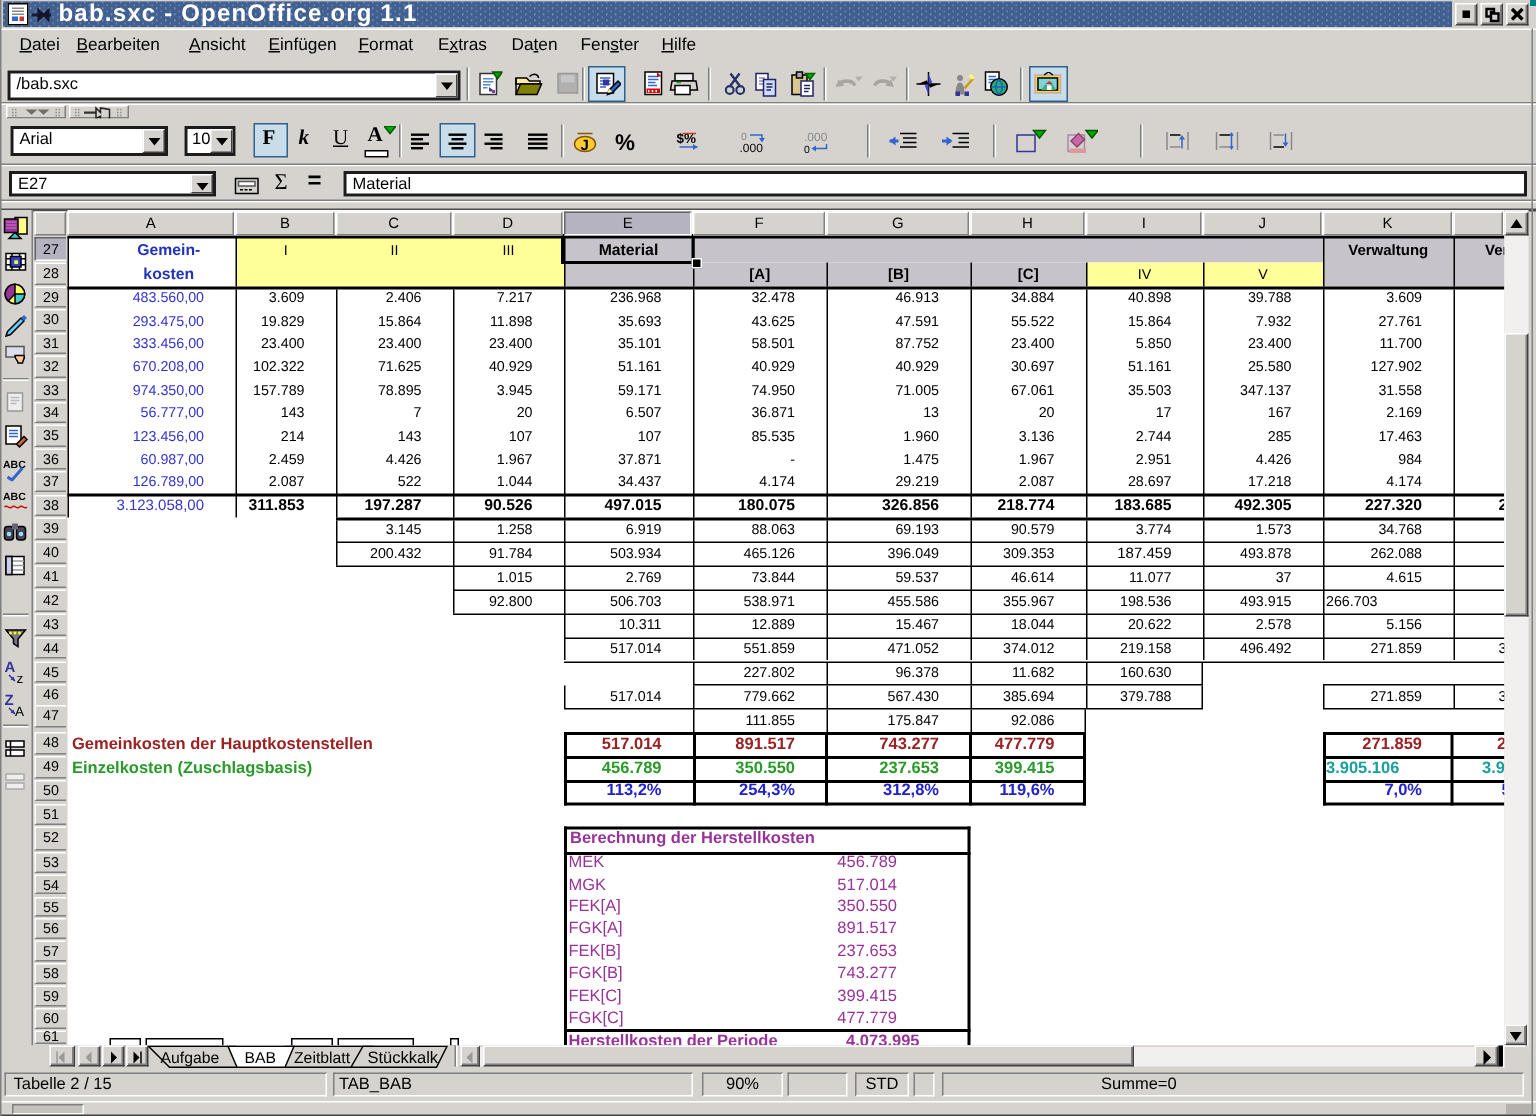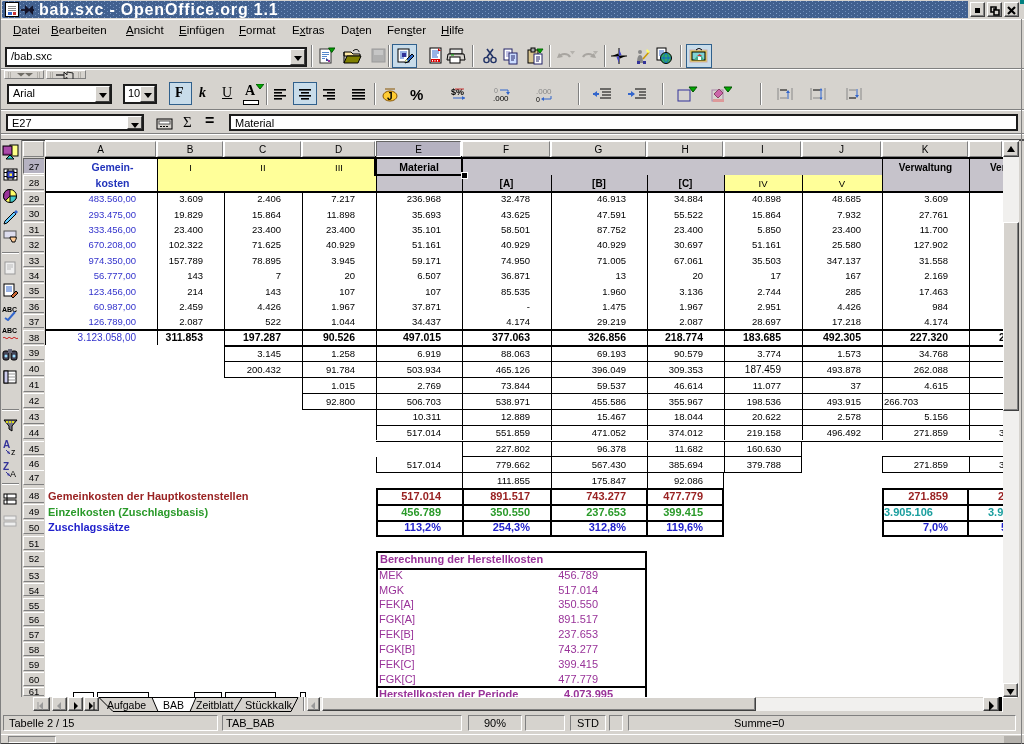--- a/index.html
+++ b/index.html
@@ -423,21 +423,21 @@
 <div class="t n" style="left:649.0px;top:315.3px;width:54.0px;text-align:right;font-size:9.5px">2.087</div>
 <div class="t n" style="left:726.0px;top:192.2px;width:55.0px;text-align:right;font-size:9.5px">40.898</div>
 <div class="t n" style="left:726.0px;top:207.6px;width:55.0px;text-align:right;font-size:9.5px">15.864</div>
 <div class="t n" style="left:726.0px;top:223.0px;width:55.0px;text-align:right;font-size:9.5px">5.850</div>
 <div class="t n" style="left:726.0px;top:238.4px;width:55.0px;text-align:right;font-size:9.5px">51.161</div>
 <div class="t n" style="left:726.0px;top:253.8px;width:55.0px;text-align:right;font-size:9.5px">35.503</div>
 <div class="t n" style="left:726.0px;top:269.1px;width:55.0px;text-align:right;font-size:9.5px">17</div>
 <div class="t n" style="left:726.0px;top:284.5px;width:55.0px;text-align:right;font-size:9.5px">2.744</div>
 <div class="t n" style="left:726.0px;top:299.9px;width:55.0px;text-align:right;font-size:9.5px">2.951</div>
 <div class="t n" style="left:726.0px;top:315.3px;width:55.0px;text-align:right;font-size:9.5px">28.697</div>
-<div class="t n" style="left:804.0px;top:192.2px;width:57.0px;text-align:right;font-size:9.5px">48.685</div>
+<div class="t n" style="left:804.0px;top:192.2px;width:57.0px;text-align:right;font-size:9.5px">39.788</div>
 <div class="t n" style="left:804.0px;top:207.6px;width:57.0px;text-align:right;font-size:9.5px">7.932</div>
 <div class="t n" style="left:804.0px;top:223.0px;width:57.0px;text-align:right;font-size:9.5px">23.400</div>
 <div class="t n" style="left:804.0px;top:238.4px;width:57.0px;text-align:right;font-size:9.5px">25.580</div>
 <div class="t n" style="left:804.0px;top:253.8px;width:57.0px;text-align:right;font-size:9.5px">347.137</div>
 <div class="t n" style="left:804.0px;top:269.1px;width:57.0px;text-align:right;font-size:9.5px">167</div>
 <div class="t n" style="left:804.0px;top:284.5px;width:57.0px;text-align:right;font-size:9.5px">285</div>
 <div class="t n" style="left:804.0px;top:299.9px;width:57.0px;text-align:right;font-size:9.5px">4.426</div>
 <div class="t n" style="left:804.0px;top:315.3px;width:57.0px;text-align:right;font-size:9.5px">17.218</div>
 <div class="t n" style="left:884.0px;top:192.2px;width:64.0px;text-align:right;font-size:9.5px">3.609</div>
 <div class="t n" style="left:884.0px;top:207.6px;width:64.0px;text-align:right;font-size:9.5px">27.761</div>
@@ -446,21 +446,21 @@
 <div class="t n" style="left:884.0px;top:253.8px;width:64.0px;text-align:right;font-size:9.5px">31.558</div>
 <div class="t n" style="left:884.0px;top:269.1px;width:64.0px;text-align:right;font-size:9.5px">2.169</div>
 <div class="t n" style="left:884.0px;top:284.5px;width:64.0px;text-align:right;font-size:9.5px">17.463</div>
 <div class="t n" style="left:884.0px;top:299.9px;width:64.0px;text-align:right;font-size:9.5px">984</div>
 <div class="t n" style="left:884.0px;top:315.3px;width:64.0px;text-align:right;font-size:9.5px">4.174</div>
 <div class="t bl" style="left:47.0px;top:331.2px;width:89.0px;text-align:right;font-size:10px">3.123.058,00</div>
 <div class="t b" style="left:159.0px;top:331.2px;width:44.0px;text-align:right;font-size:10.5px">311.853</div>
 <div class="t b" style="left:226.0px;top:331.2px;width:55.0px;text-align:right;font-size:10.5px">197.287</div>
 <div class="t b" style="left:304.0px;top:331.2px;width:51.0px;text-align:right;font-size:10.5px">90.526</div>
 <div class="t b" style="left:378.0px;top:331.2px;width:63.0px;text-align:right;font-size:10.5px">497.015</div>
-<div class="t b" style="left:464.0px;top:331.2px;width:66.0px;text-align:right;font-size:10.5px">377.063</div>
+<div class="t b" style="left:464.0px;top:331.2px;width:66.0px;text-align:right;font-size:10.5px">180.075</div>
 <div class="t b" style="left:553.0px;top:331.2px;width:73.0px;text-align:right;font-size:10.5px">326.856</div>
 <div class="t b" style="left:649.0px;top:331.2px;width:54.0px;text-align:right;font-size:10.5px">218.774</div>
 <div class="t b" style="left:726.0px;top:331.2px;width:55.0px;text-align:right;font-size:10.5px">183.685</div>
 <div class="t b" style="left:804.0px;top:331.2px;width:57.0px;text-align:right;font-size:10.5px">492.305</div>
 <div class="t b" style="left:884.0px;top:331.2px;width:64.0px;text-align:right;font-size:10.5px">227.320</div>
 <div class="t b" style="left:999.0px;top:331.2px;width:40.0px;text-align:left;font-size:10.5px">242</div>
 <div class="t n" style="left:226.0px;top:347.1px;width:55.0px;text-align:right;font-size:9.5px">3.145</div>
 <div class="t n" style="left:304.0px;top:347.1px;width:51.0px;text-align:right;font-size:9.5px">1.258</div>
 <div class="t n" style="left:378.0px;top:347.1px;width:63.0px;text-align:right;font-size:9.5px">6.919</div>
 <div class="t n" style="left:464.0px;top:347.1px;width:66.0px;text-align:right;font-size:9.5px">88.063</div>
@@ -518,21 +518,20 @@
 <div class="t n" style="left:649.0px;top:458.0px;width:54.0px;text-align:right;font-size:9.5px">385.694</div>
 <div class="t n" style="left:726.0px;top:458.0px;width:55.0px;text-align:right;font-size:9.5px">379.788</div>
 <div class="t n" style="left:884.0px;top:458.0px;width:64.0px;text-align:right;font-size:9.5px">271.859</div>
 <div class="t n" style="left:464.0px;top:473.8px;width:66.0px;text-align:right;font-size:9.5px">111.855</div>
 <div class="t n" style="left:553.0px;top:473.8px;width:73.0px;text-align:right;font-size:9.5px">175.847</div>
 <div class="t n" style="left:649.0px;top:473.8px;width:54.0px;text-align:right;font-size:9.5px">92.086</div>
 <div class="t n" style="left:999.0px;top:426.3px;width:20.0px;text-align:left;font-size:9.5px">3</div>
 <div class="t n" style="left:999.0px;top:458.0px;width:20.0px;text-align:left;font-size:9.5px">3</div>
 <div class="t b gr" style="left:48.0px;top:505.5px;width:330.0px;text-align:left;font-size:11px">Einzelkosten (Zuschlagsbasis)</div>
 <div class="t b dr" style="left:48.0px;top:489.6px;width:330.0px;text-align:left;font-size:11px">Gemeinkosten der Hauptkostenstellen</div>
-<div class="t b bu" style="left:48.0px;top:521.3px;width:330.0px;text-align:left;font-size:11px">Zuschlagssätze</div>
 <div class="t b dr" style="left:378.0px;top:489.6px;width:63.0px;text-align:right;font-size:11px">517.014</div>
 <div class="t b dr" style="left:464.0px;top:489.6px;width:66.0px;text-align:right;font-size:11px">891.517</div>
 <div class="t b dr" style="left:553.0px;top:489.6px;width:73.0px;text-align:right;font-size:11px">743.277</div>
 <div class="t b dr" style="left:649.0px;top:489.6px;width:54.0px;text-align:right;font-size:11px">477.779</div>
 <div class="t b dr" style="left:884.0px;top:489.6px;width:64.0px;text-align:right;font-size:11px">271.859</div>
 <div class="t b dr" style="left:998.0px;top:489.6px;width:40.0px;text-align:left;font-size:11px">242</div>
 <div class="t b gr" style="left:378.0px;top:505.5px;width:63.0px;text-align:right;font-size:11px">456.789</div>
 <div class="t b gr" style="left:464.0px;top:505.5px;width:66.0px;text-align:right;font-size:11px">350.550</div>
 <div class="t b gr" style="left:553.0px;top:505.5px;width:73.0px;text-align:right;font-size:11px">237.653</div>
 <div class="t b gr" style="left:649.0px;top:505.5px;width:54.0px;text-align:right;font-size:11px">399.415</div>

